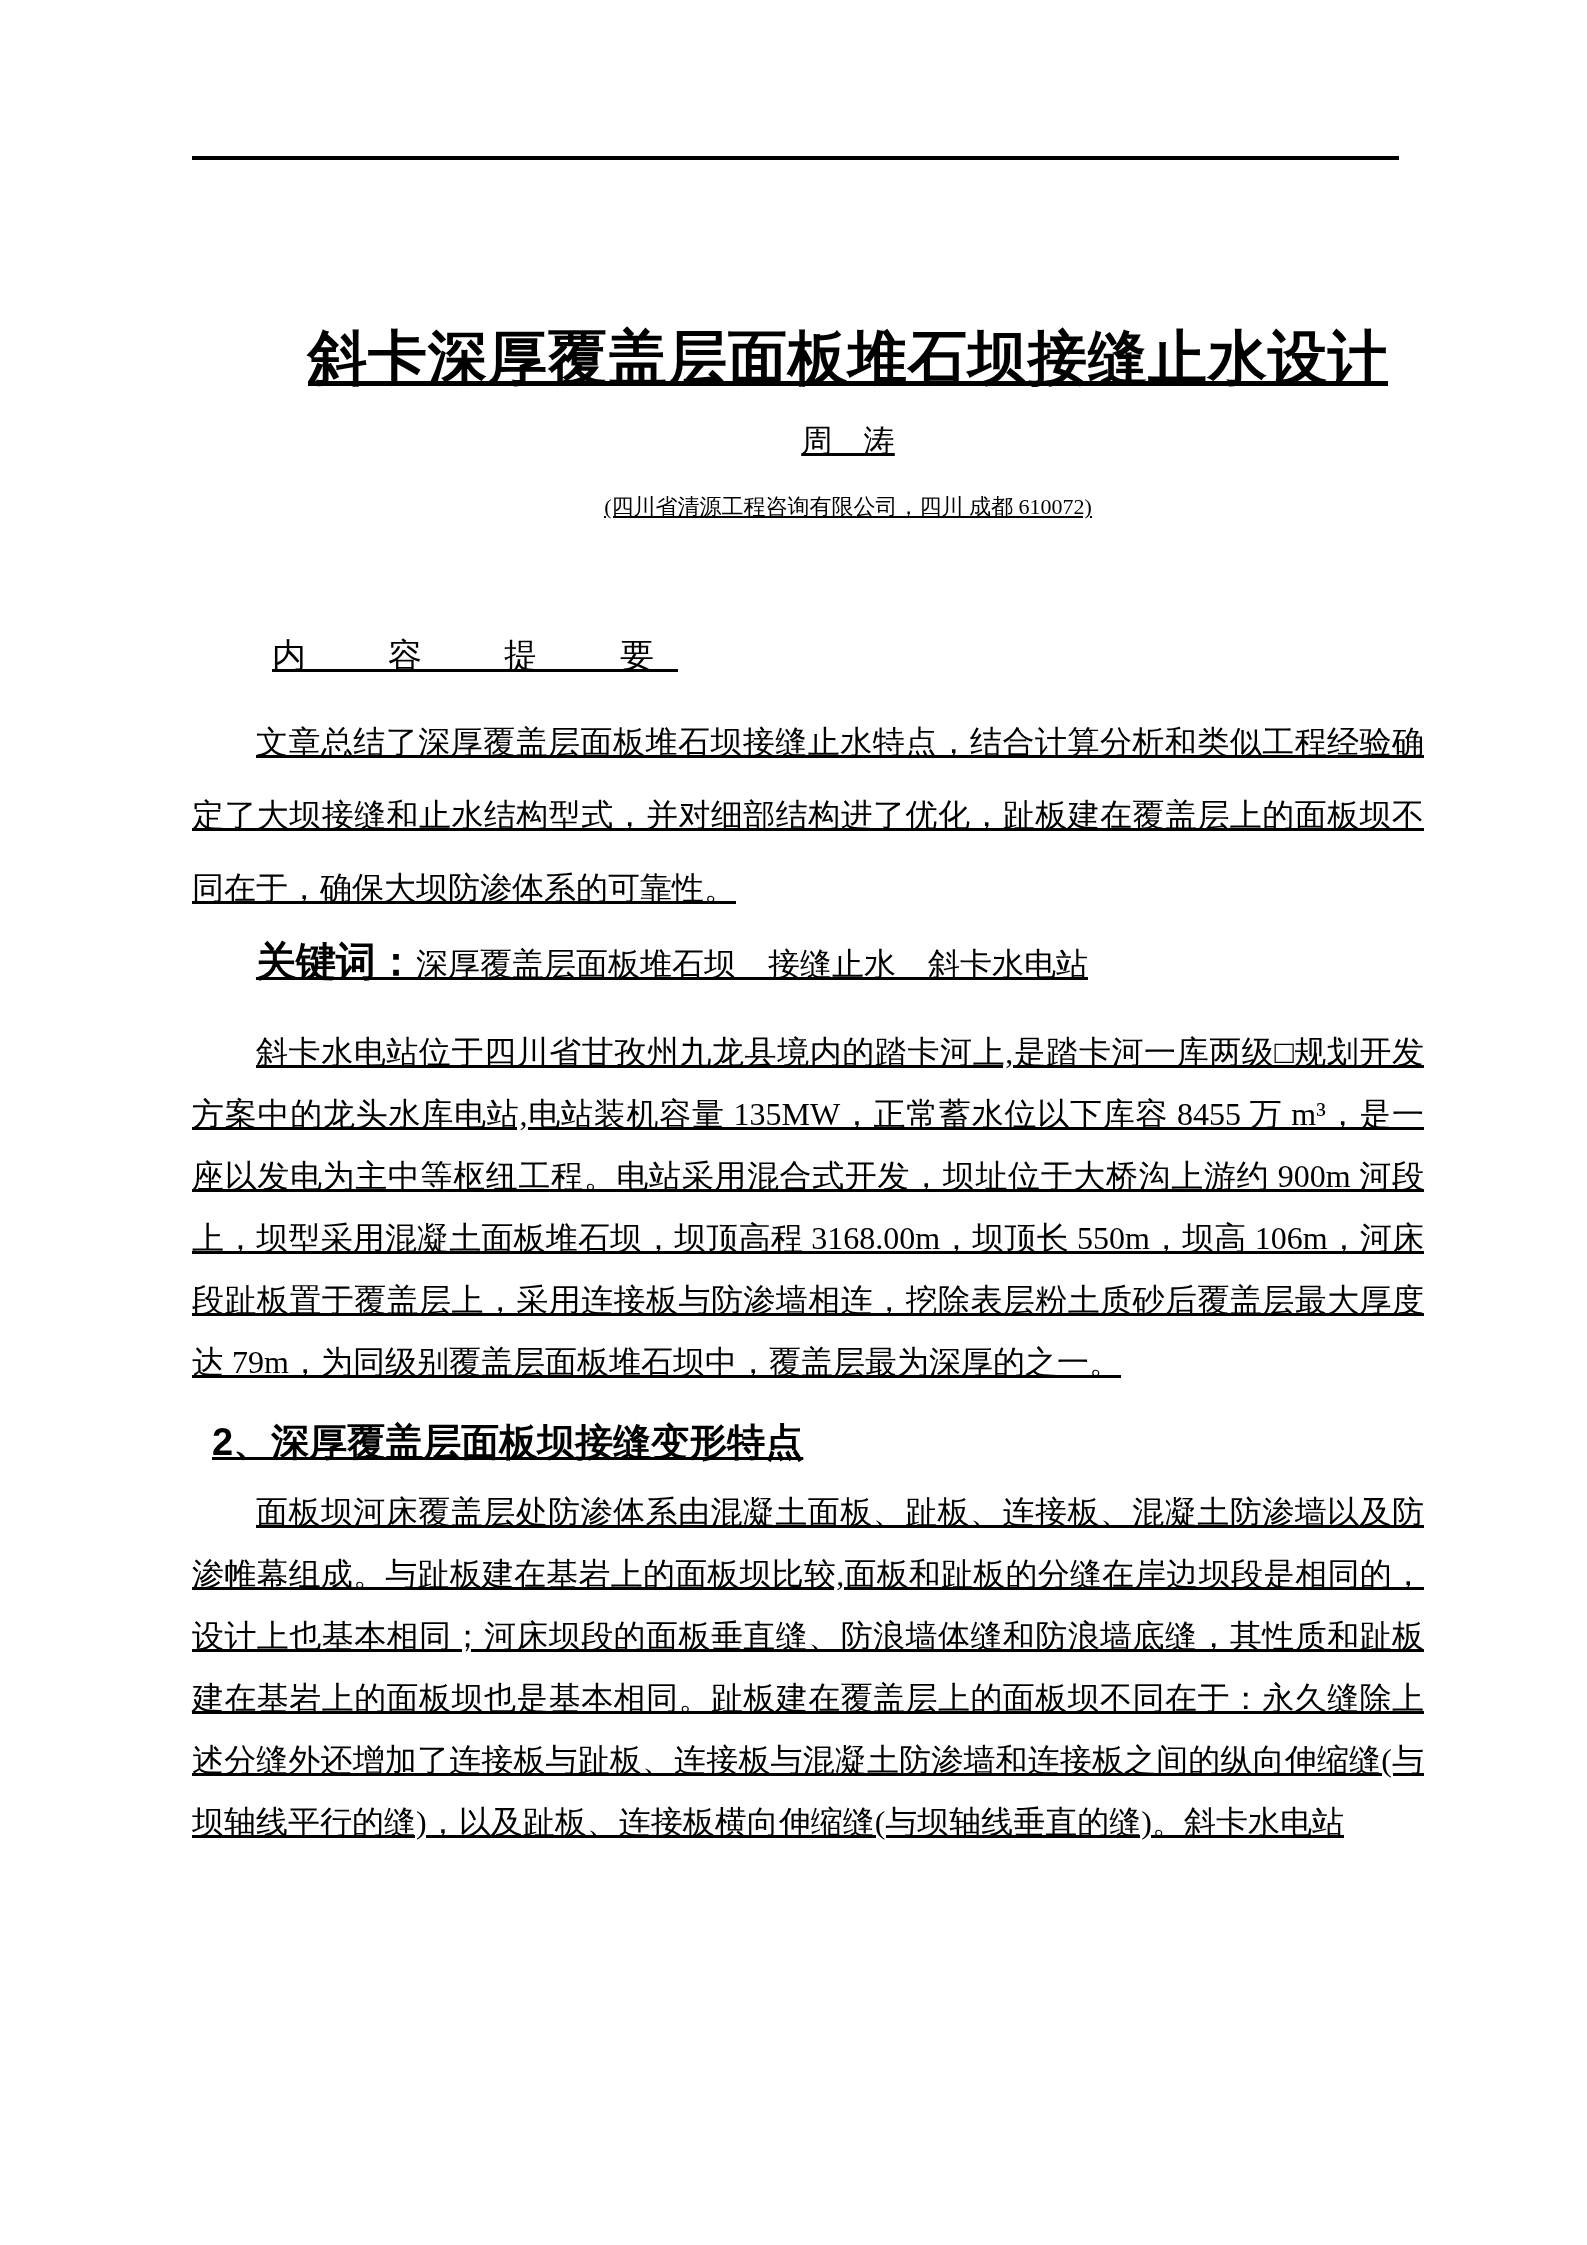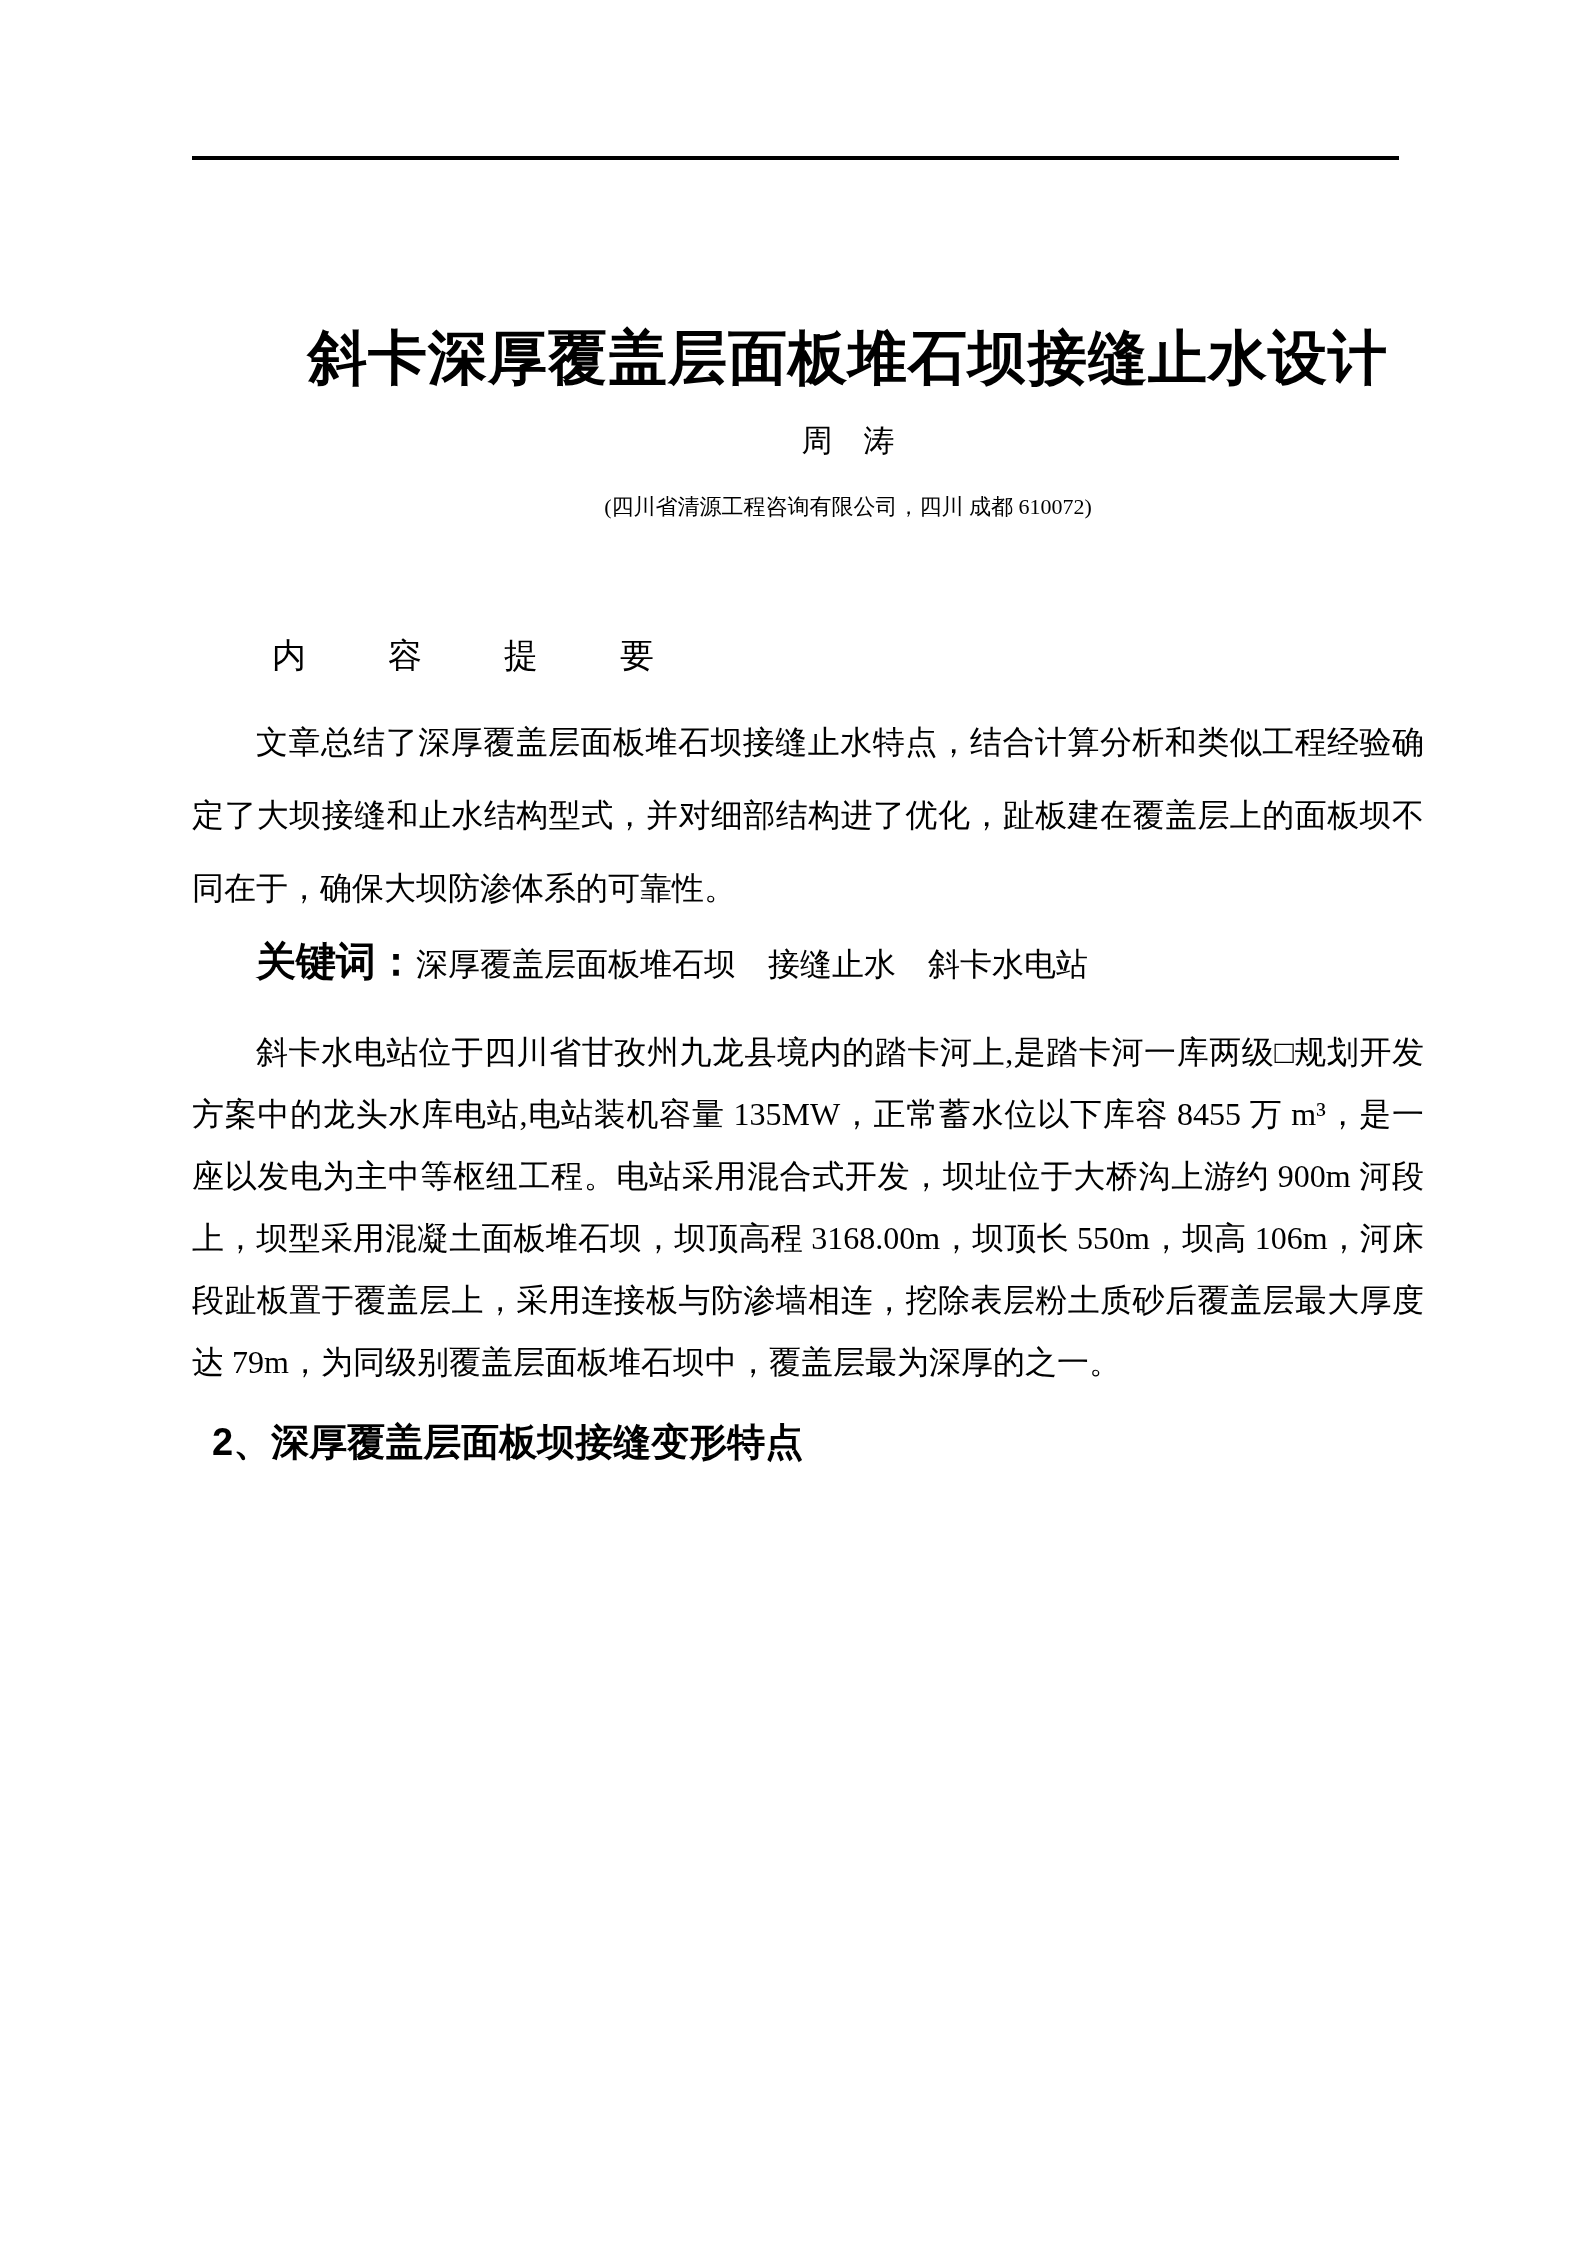--- a/index.html
+++ b/index.html
@@ -88,21 +88,21 @@
   .section-heading.second{margin-top:19px;}
   .body-para{
     margin:0 163px 0 192px;
     font-size:32px;
     line-height:62px;
     text-align:justify;
     text-indent:64px;
   }
   .body-para.p1{margin-top:20px;}
   .body-para.p2{margin-top:9px;}
-  p,h1,h2,div{margin-bottom:0;}
+  p,h1,h2,div{margin-bottom:0;text-decoration:underline;}
 </style>
 </head>
 <body>
 
 <div class="page">
 
   <div class="header-rule"></div>
 
   <h1 class="paper-title">斜卡深厚覆盖层面板堆石坝接缝止水设计</h1>
 
@@ -116,14 +116,15 @@
 
   <div class="keywords-line">
     <span class="keywords-label">关键词：</span><span class="keywords-text">深厚覆盖层面板堆石坝　接缝止水　斜卡水电站</span>
   </div>
 
 
   <p class="body-para p1">斜卡水电站位于四川省甘孜州九龙县境内的踏卡河上,是踏卡河一库两级□规划开发方案中的龙头水库电站,电站装机容量 135MW，正常蓄水位以下库容 8455 万 m³，是一座以发电为主中等枢纽工程。电站采用混合式开发，坝址位于大桥沟上游约 900m 河段上，坝型采用混凝土面板堆石坝，坝顶高程 3168.00m，坝顶长 550m，坝高 106m，河床段趾板置于覆盖层上，采用连接板与防渗墙相连，挖除表层粉土质砂后覆盖层最大厚度达 79m，为同级别覆盖层面板堆石坝中，覆盖层最为深厚的之一。</p>
 
   <h2 class="section-heading second">2、深厚覆盖层面板坝接缝变形特点</h2>
 
+  <p class="body-para p2">面板坝河床覆盖层处防渗体系由混凝土面板、趾板、连接板、混凝土防渗墙以及防渗帷幕组成。与趾板建在基岩上的面板坝比较,面板和趾板的分缝在岸边坝段是相同的，设计上也基本相同；河床坝段的面板垂直缝、防浪墙体缝和防浪墙底缝，其性质和趾板建在基岩上的面板坝也是基本相同。趾板建在覆盖层上的面板坝不同在于：永久缝除上述分缝外还增加了连接板与趾板、连接板与混凝土防渗墙和连接板之间的纵向伸缩缝(与坝轴线平行的缝)，以及趾板、连接板横向伸缩缝(与坝轴线垂直的缝)。斜卡水电站</p>
 
 </div>
 
 </body></html>

